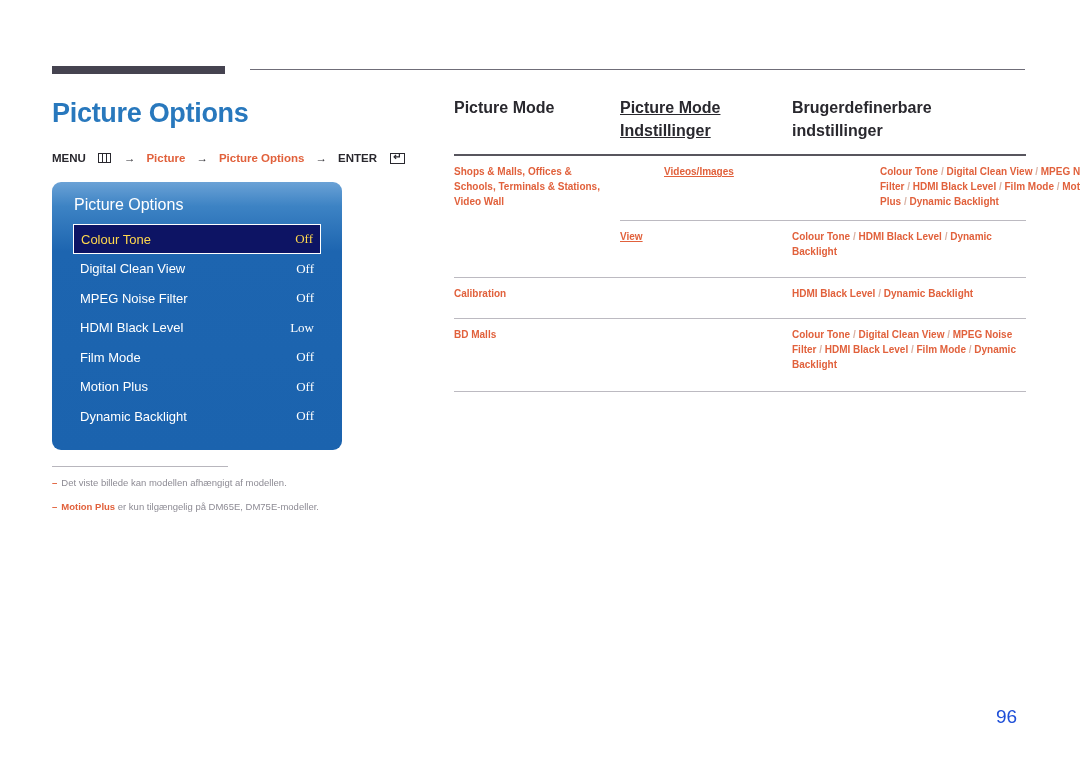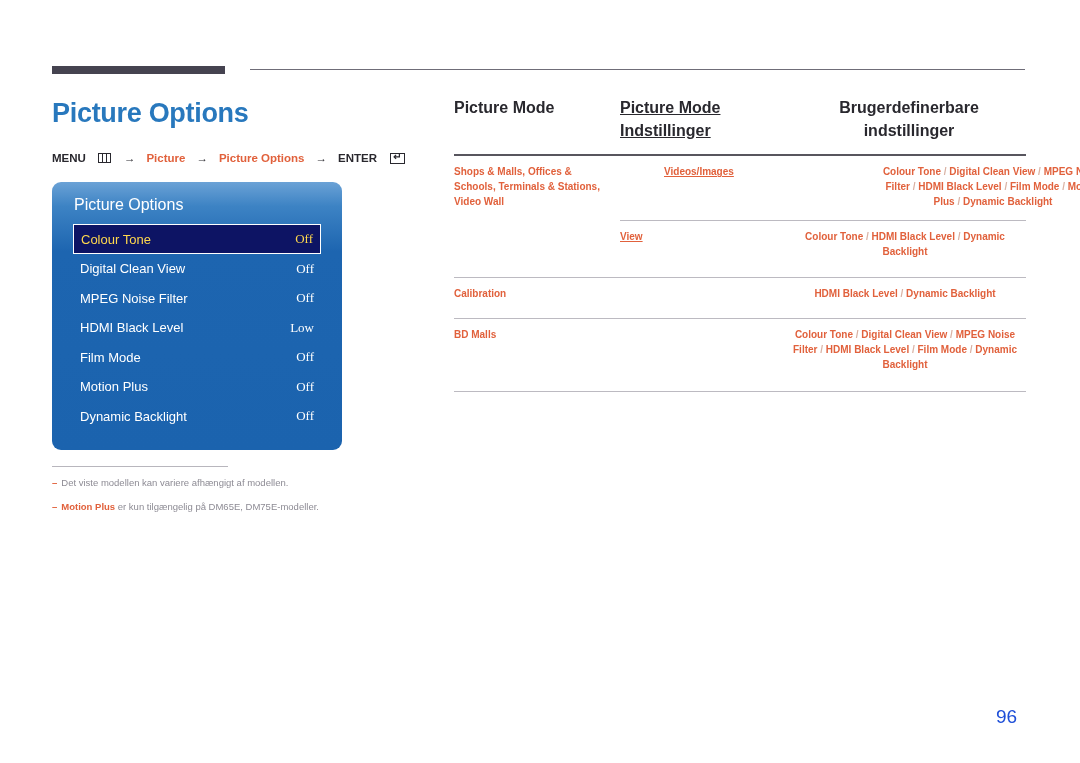--- a/index.html
+++ b/index.html
@@ -177,21 +177,21 @@
     padding-bottom: 12px;
   }
   #spec-table .th {
     font-size: 16px;
     font-weight: bold;
     color: #29282e;
     line-height: 1.45;
   }
   .col1 { width: 166px; flex: 0 0 166px; }
   .col2 { width: 172px; flex: 0 0 172px; text-decoration: underline; }
-  .col3 { width: 234px; flex: 0 0 234px; text-align: center; }
+  .col3 { width: 234px; flex: 0 0 234px; }
 
   .rule-full {
     height: 1.6px;
     background: #58565e;
     width: 100%;
   }
   .rule-thin-full {
     height: 1px;
     background: #bcbac1;
     width: 100%;
@@ -291,21 +291,21 @@
       <span>Dynamic Backlight</span>
       <span class="osd-value">Off</span>
     </div>
 
   </div>
 </div>
 
 <div id="footnote-divider"></div>
 
 <div class="footnote" id="footnote-1">
-  <span class="dash">–</span><span>Det viste modellen kan variere afhængigt af modellen.</span>
+  <span class="dash">–</span><span>Det viste billede kan modellen afhængigt af modellen.</span>
 </div>
 
 <div class="footnote" id="footnote-2">
   <span class="dash">–</span><span class="fn-strong">Motion Plus</span><span> er kun tilgængelig på DM65E, DM75E-modeller.</span>
 </div>
 
 <div id="spec-table">
 
   <div class="thead">
     <div class="th col1">Picture Mode</div>

